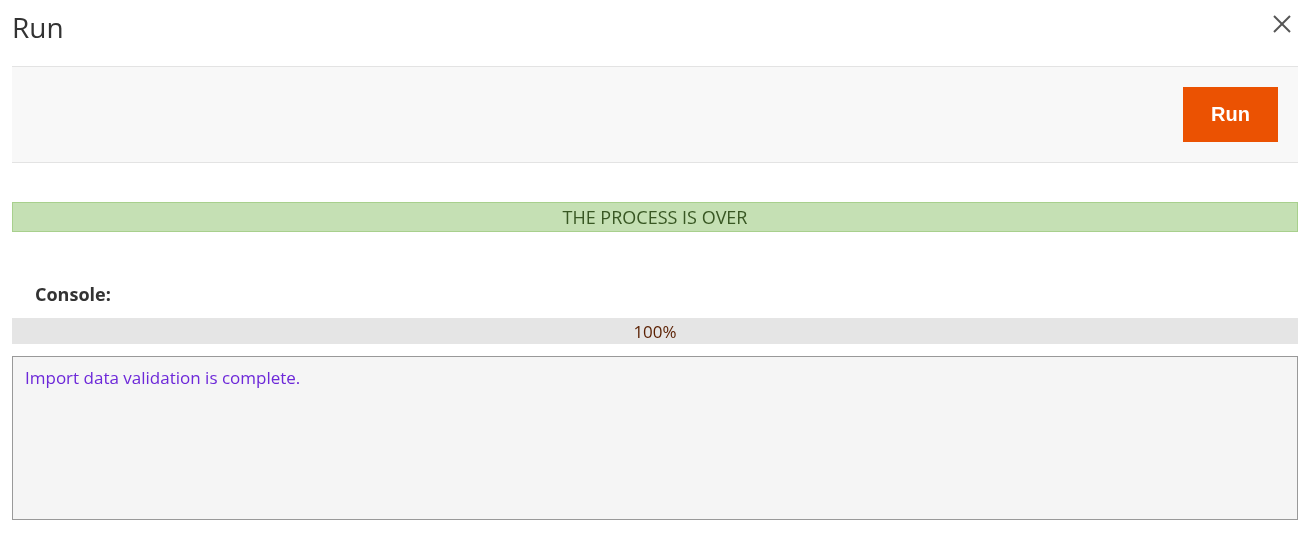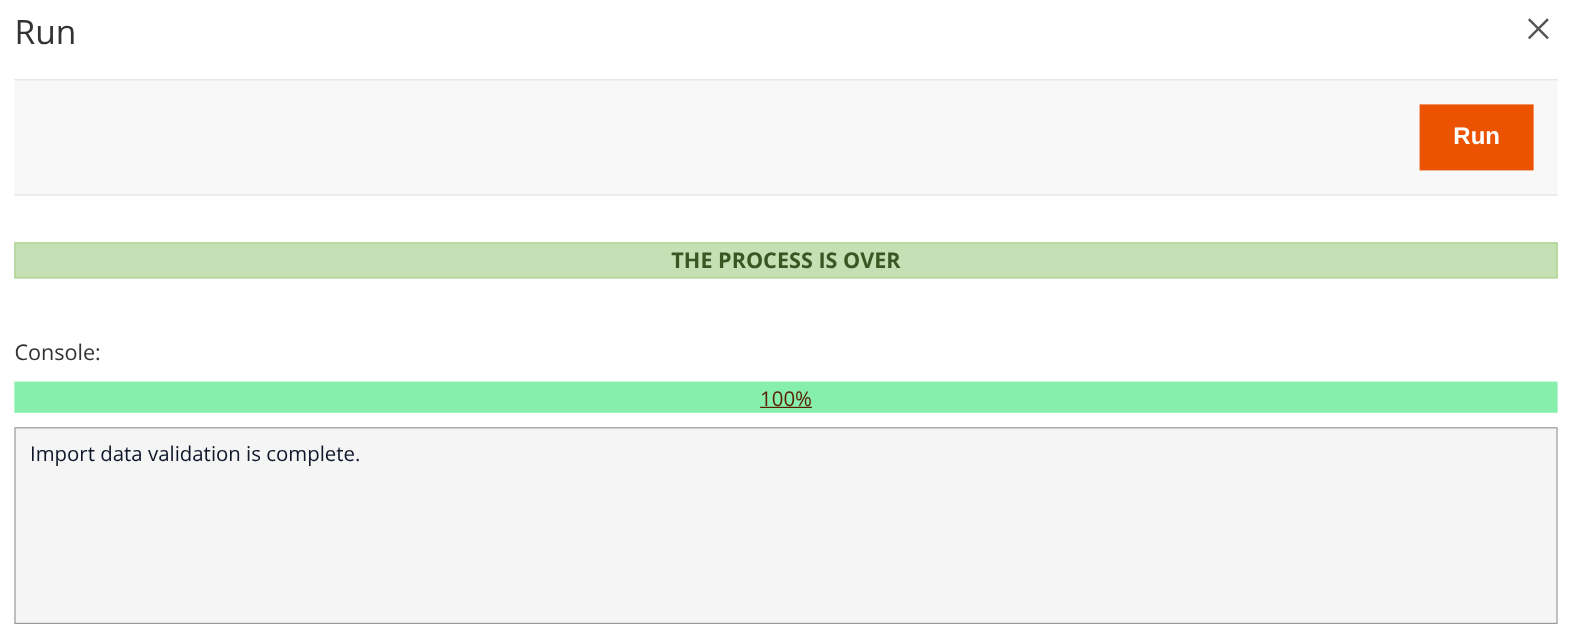--- a/index.html
+++ b/index.html
@@ -54,49 +54,49 @@
       font-size: 20px;
       font-weight: 600;
       cursor: pointer;
     }
     .status-banner {
       background: #c5e0b4;
       border: 1px solid #a8d08d;
       text-align: center;
       padding: 2px 0;
       font-size: 18px;
-      font-weight: 700;
+      font-weight: 400;
       color: #385723;
       margin-bottom: 50px;
       margin-top: 39px;
     }
     .console-label {
       font-size: 18px;
       color: #333;
       margin-bottom: 12px;
-      font-weight: 400;
+      font-weight: 700;
+      margin-left: 23px;
     }
     .progress-bar {
-      background: #86efac;
+      background: #e5e5e5;
       height: 26px;
       display: flex;
       align-items: center;
       justify-content: center;
       color: #5a1f00;
       font-size: 17px;
       margin-bottom: 12px;
       width: 100%;
-      text-decoration: underline;
     }
     .console-output {
       background: #f5f5f5;
       border: 1px solid #999;
       padding: 8px 12px;
       font-size: 17px;
-      color: #0f172a;
+      color: #6d28d9;
       line-height: 1.5;
       height: 164px;
       overflow-y: scroll;
       font-family: 'Open Sans', 'Helvetica Neue', Arial, sans-serif;
     }
     .console-line {
       display: block;
     }
   </style>
 </head>

